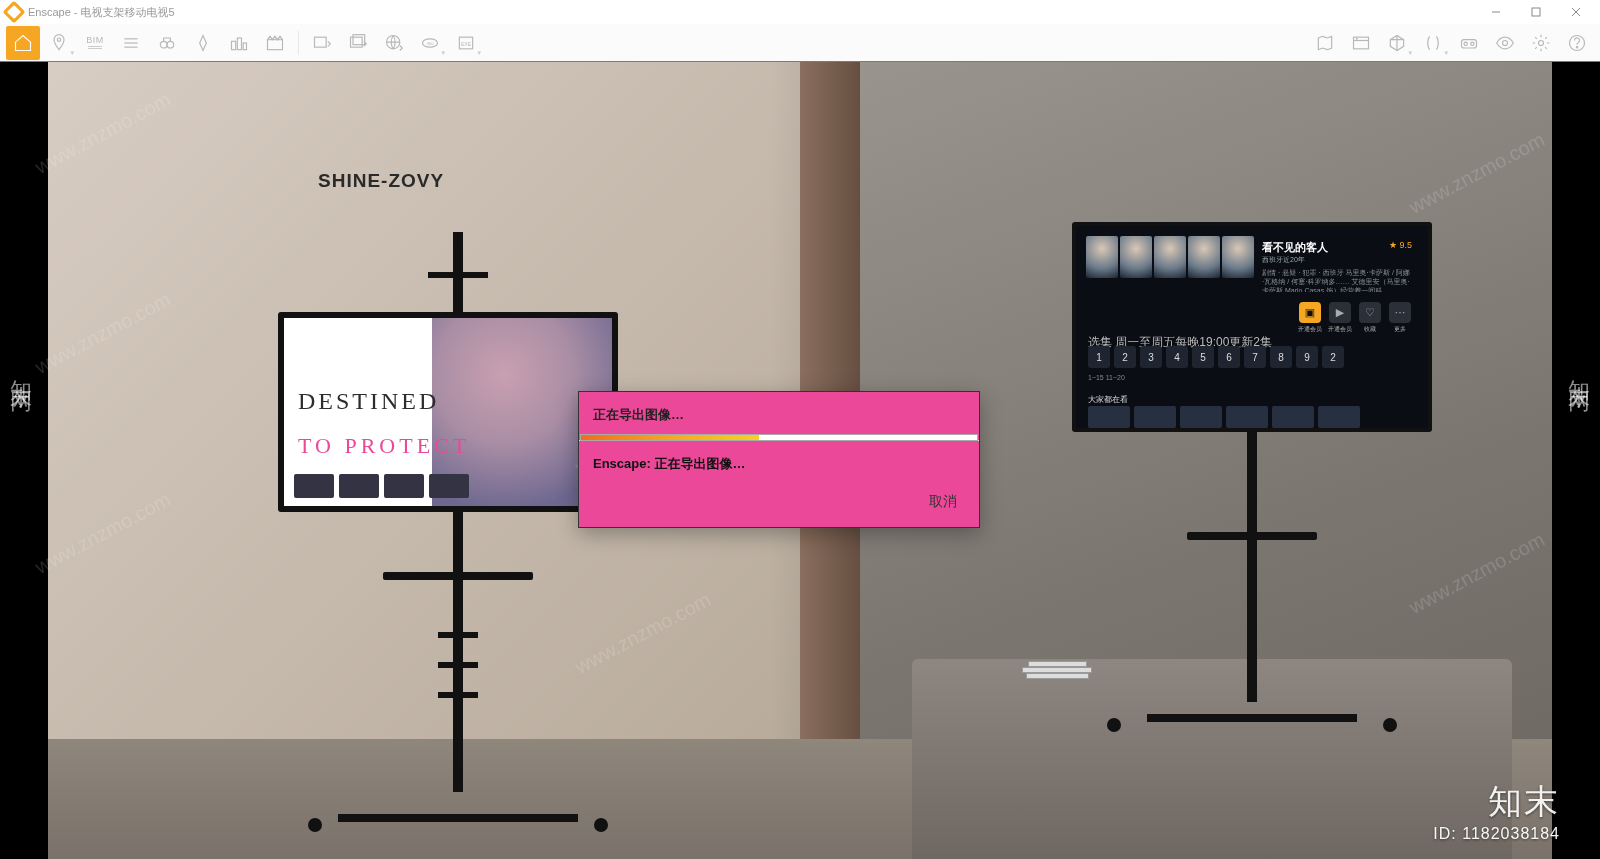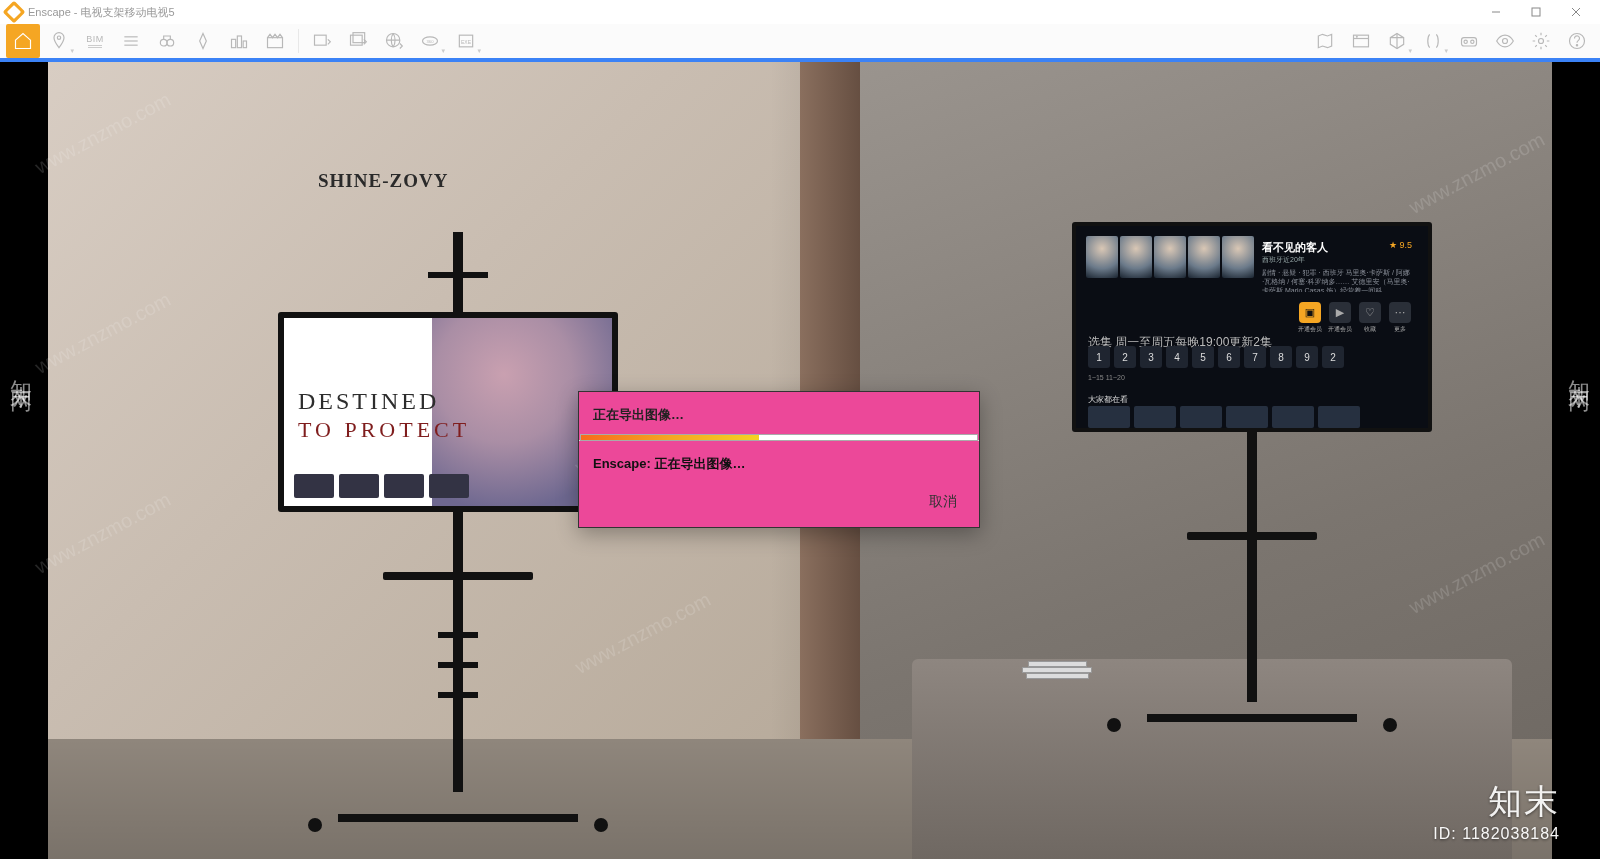--- a/index.html
+++ b/index.html
@@ -8,21 +8,21 @@
 
 .titlebar { height: 24px; background: #fff; display: flex; align-items: center; padding: 0 4px; font-size: 11px; color: #999; }
 .titlebar .logo { width: 16px; height: 16px; background: #f5a623; transform: rotate(45deg); margin: 0 6px 0 2px; border-radius: 2px; position: relative; }
 .titlebar .logo::after { content:""; position:absolute; inset:3px; background:#fff; transform: rotate(0); border-radius:1px; }
 .titlebar .title { flex: 1; }
 .titlebar .winbtns { display: flex; gap: 0; }
 .titlebar .winbtn { width: 40px; height: 24px; display: flex; align-items: center; justify-content: center; color: #888; cursor: pointer; }
 .titlebar .winbtn svg { width: 10px; height: 10px; }
 
 
-.toolbar { height: 38px; background: #fbfbfb; border-bottom: 4px solid #3b82f6; display: flex; align-items: center; padding: 0 6px; }
+.toolbar { height: 38px; background: #fbfbfb; border-bottom: 1px solid #3b82f6; display: flex; align-items: center; padding: 0 6px; }
 .toolbar .left { display: flex; align-items: center; gap: 2px; }
 .toolbar .right { display: flex; align-items: center; gap: 2px; margin-left: auto; }
 .tbtn { width: 34px; height: 34px; display: flex; align-items: center; justify-content: center; color: #b8b8b8; cursor: pointer; border-radius: 2px; position: relative; }
 .tbtn.active { background: #f5a623; color: #fff; }
 .tbtn svg { width: 20px; height: 20px; stroke: currentColor; fill: none; stroke-width: 1.4; }
 .tbtn .caret { position: absolute; right: 2px; bottom: 3px; font-size: 7px; color: #ccc; }
 .tbtn.bim { font-size: 9px; letter-spacing: 0.5px; color:#b8b8b8; flex-direction:column; line-height:1; }
 .sep { width: 1px; height: 24px; background: #e8e8e8; margin: 0 4px; }
 
 
@@ -30,40 +30,40 @@
 .scene { position: absolute; left: 48px; right: 48px; top: 0; bottom: 0; }
 .bg-left { position: absolute; left: 0; top: 0; width: 52%; height: 100%; background: linear-gradient(135deg, #d8cdc3 0%, #c9bdb1 40%, #b5a898 100%); }
 .bg-left::after { content:""; position:absolute; right:-60px; top:0; width:120px; height:100%; background: linear-gradient(90deg, transparent, rgba(0,0,0,0.18)); }
 .bg-strip { position:absolute; left:50%; top:0; width:80px; height:100%; background: linear-gradient(90deg, #8a6f5e, #5a4438); }
 .bg-right { position: absolute; right: 0; top: 0; width: 46%; height: 100%; background: linear-gradient(160deg, #9a948e 0%, #7b756f 60%, #6c6660 100%); }
 .floor { position:absolute; left:0; right:0; bottom:0; height:120px; background: linear-gradient(180deg, rgba(0,0,0,0) 0%, rgba(0,0,0,0.15) 100%), #8f867c; }
 .platform { position:absolute; right:40px; bottom:0; width:600px; height:200px; background: linear-gradient(180deg, #8e8680, #6f6862); border-radius: 6px 6px 0 0; }
 .books { position:absolute; right:460px; bottom:180px; width:70px; height:24px; }
 .books div { position:absolute; left:0; width:100%; height:6px; background:#ddd; border:1px solid #999; }
 .books div:nth-child(1){bottom:0;width:90%;left:5%} .books div:nth-child(2){bottom:6px} .books div:nth-child(3){bottom:12px;width:85%;left:8%}
-.brand { position:absolute; left:270px; top:108px; font-weight:800; letter-spacing:1px; font-size:19px; color:#2a2a2a;font-family:Liberation Serif, serif; }
+.brand { position:absolute; left:270px; top:108px; font-weight:800; letter-spacing:1px; font-size:19px; color:#2a2a2a; }
 
 
 .stand { position:absolute; }
 .stand .pole { position:absolute; left:50%; transform:translateX(-50%); width:10px; background:#111; }
 .stand .cross { position:absolute; left:50%; transform:translateX(-50%); height:6px; background:#111; }
 .stand .base { position:absolute; left:50%; transform:translateX(-50%); bottom:0; height:8px; background:#111; }
 .stand .wheel { position:absolute; bottom:-10px; width:14px; height:14px; background:#111; border-radius:50%; }
 .stand .shelf { position:absolute; left:50%; transform:translateX(-50%); height:8px; background:#111; border-radius:2px; }
 
 .stand1 { left:230px; top:170px; width:360px; height:590px; }
 .stand1 .pole { top:0; height:560px; }
 .stand1 .shelf { top:340px; width:150px; }
 .stand1 .base { width:240px; }
 .stand1 .wheel.l{left:30px} .stand1 .wheel.r{right:30px}
 .stand1 .screen { position:absolute; top:80px; left:0; width:340px; height:200px; background:#fff; border:6px solid #111; border-radius:3px; overflow:hidden; }
 .stand1 .screen .hero { position:absolute; right:0; top:0; width:55%; height:100%; background: radial-gradient(circle at 40% 30%, #c9a0b0 0%, #aa8ea5 40%, #6e6890 80%); }
 .stand1 .screen .txt { position:absolute; left:14px; top:70px; color:#2d2d2d; font-family: Georgia, serif; }
 .stand1 .screen .txt .l1 { font-size:24px; letter-spacing:3px; font-weight:300; }
-.stand1 .screen .txt .l2 { font-size:22px; letter-spacing:4px; color:#7f1d1d; margin-top:2px; }
+.stand1 .screen .txt .l2 { font-size:22px; letter-spacing:4px; color:#ec4899; margin-top:18px; }
 .stand1 .screen .thumbs { position:absolute; left:10px; bottom:8px; display:flex; gap:5px; }
 .stand1 .screen .thumbs div { width:40px; height:24px; background:#334; border-radius:2px; }
 
 .stand2 { right:130px; top:160px; width:340px; height:500px; }
 .stand2 .pole { top:150px; height:330px; }
 .stand2 .shelf { top:310px; width:130px; }
 .stand2 .base { width:210px; }
 .stand2 .wheel.l{left:25px} .stand2 .wheel.r{right:25px}
 .stand2 .screen { position:absolute; top:0; left:-10px; width:360px; height:210px; background:#0a0d14; border:4px solid #111; border-radius:3px; padding:10px; color:#ddd; font-size:8px; }
 .stand2 .faces { display:flex; gap:2px; margin-bottom:6px; }

